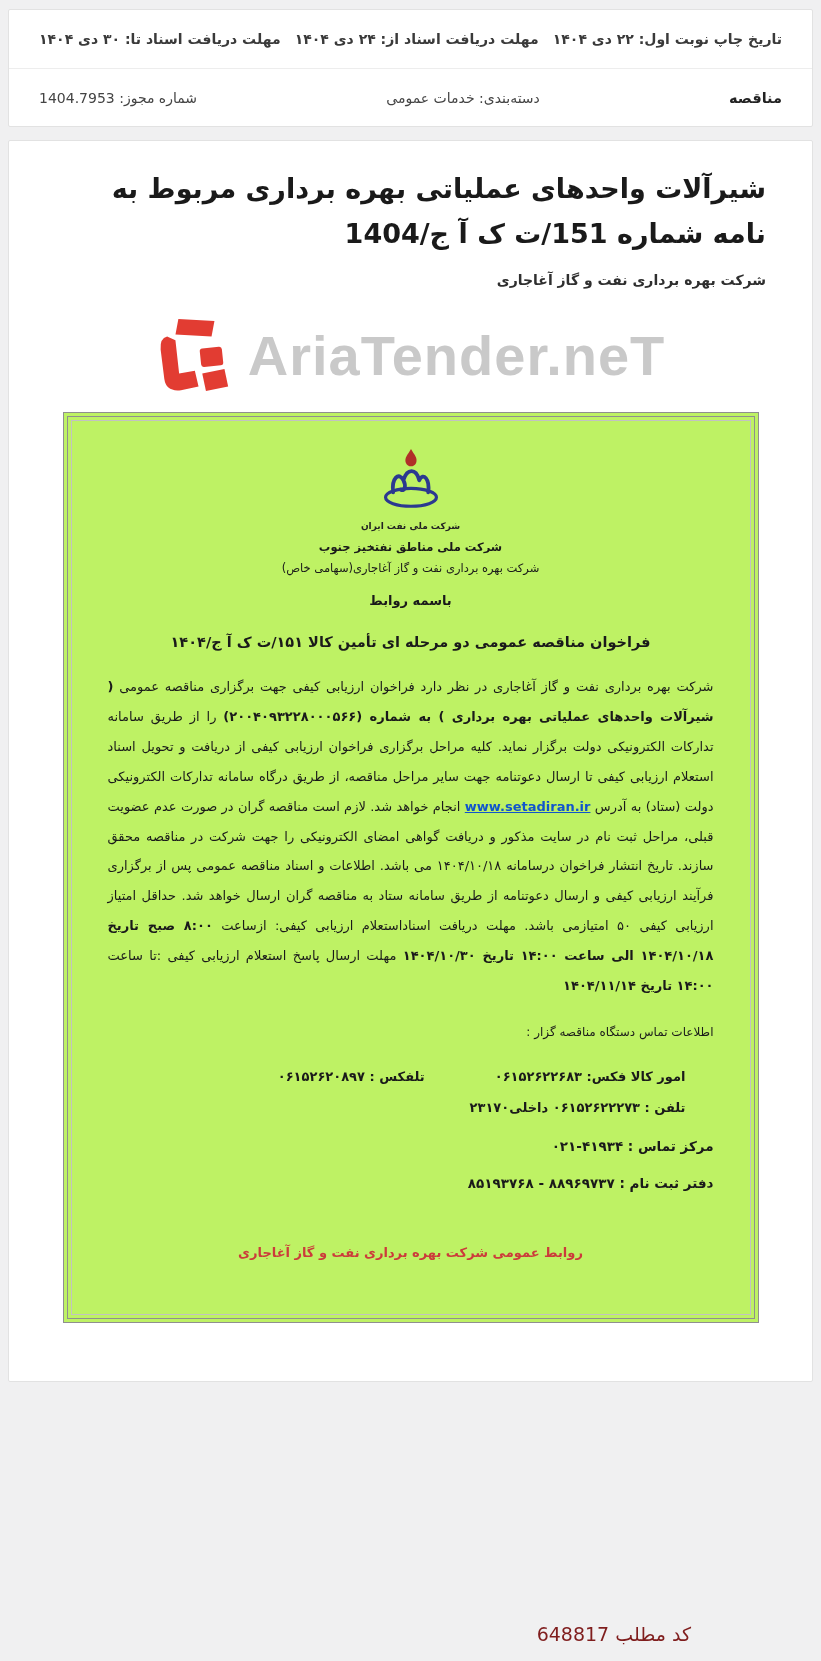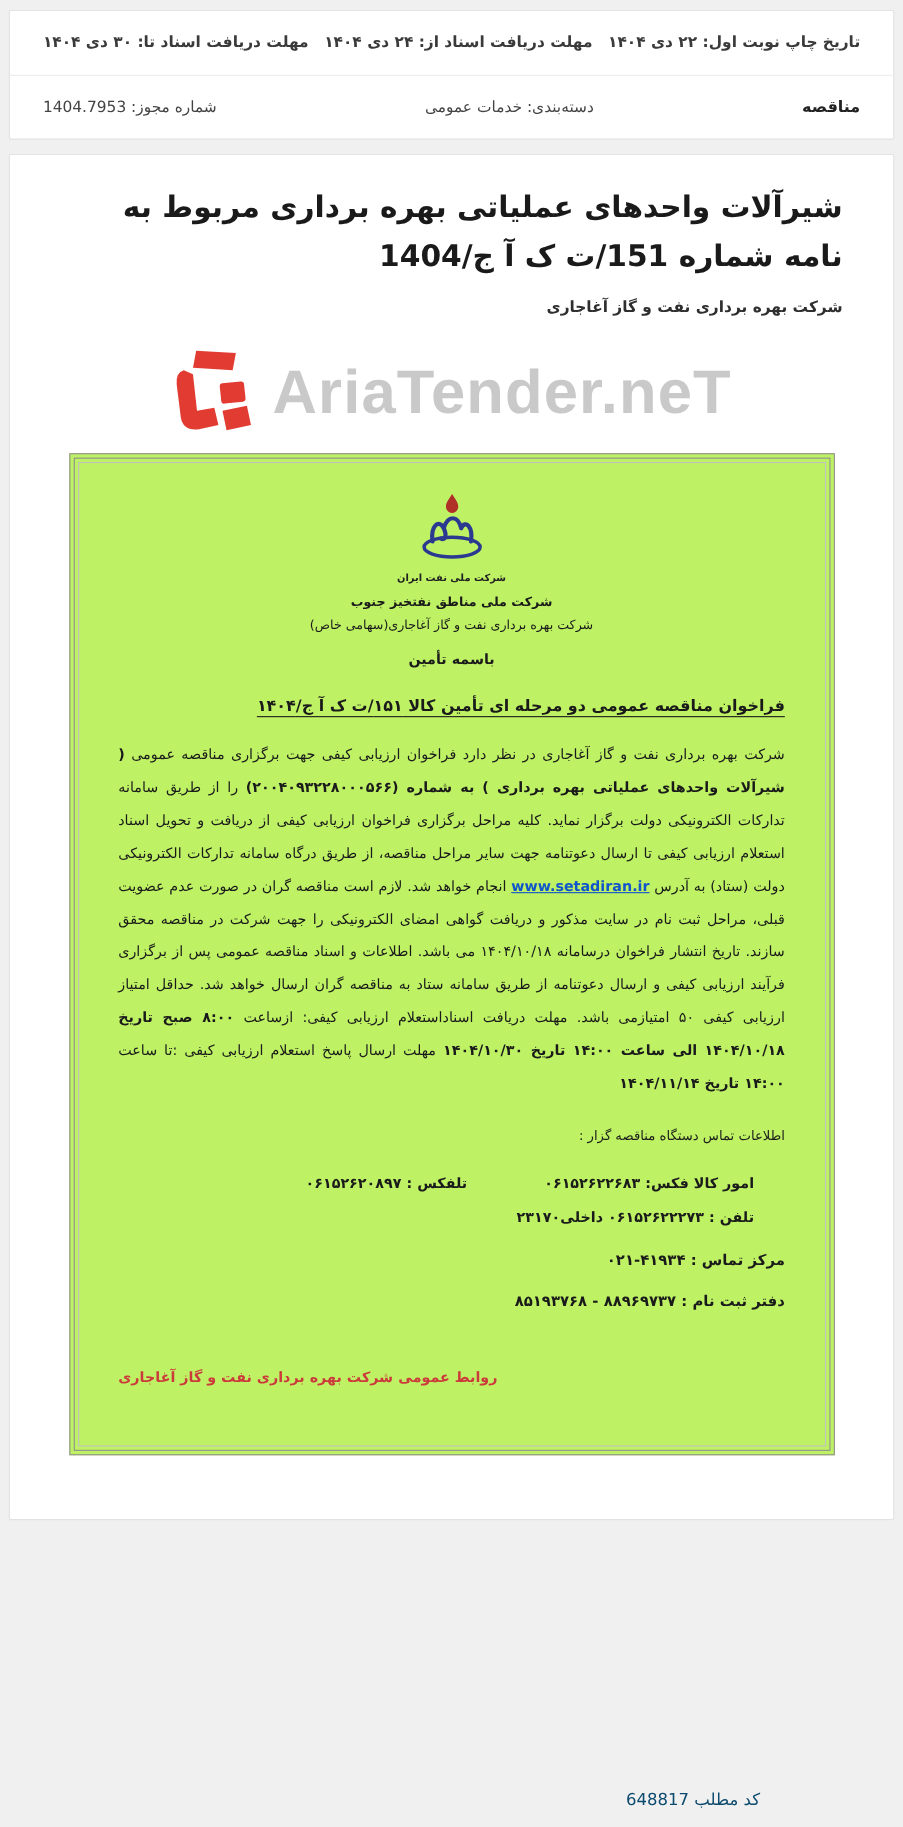--- a/index.html
+++ b/index.html
@@ -32,39 +32,39 @@
   .doc-frame-inner { border:1px solid #8f8f8f; padding:3px; height:100%; }
   .doc-paper { border:1px solid #c2c2c2; padding:28px 36px 54px; color:#1a1a1a; }
 
   .doc-head { text-align:center; }
   .nioc-logo { display:block; margin:0 auto; }
   .org-small { font-size:9px; color:#222; margin-top:2px; font-weight:bold; }
   .org-line1 { font-size:11.5px; font-weight:bold; margin-top:9px; }
   .org-line2 { font-size:11.5px; margin-top:7px; }
   .basmala { font-size:13px; font-weight:bold; margin-top:18px; }
 
-  .doc-title { text-align:right; font-weight:bold; font-size:14.5px; margin-top:26px; text-decoration:underline; text-underline-offset:5px; }
+  .doc-title { text-align:center; font-weight:bold; font-size:14.5px; margin-top:26px; text-underline-offset:5px; }
 
   .doc-body { font-size:13px; line-height:2.3; text-align:justify; margin-top:22px; }
   .doc-body b { font-weight:bold; }
   .doc-link { color:#1155cc; font-weight:bold; text-decoration:underline; direction:ltr; unicode-bidi:embed; cursor:pointer; }
 
   .contact-heading { font-size:12px; margin-top:18px; line-height:2.2; }
 
   .address-block { font-size:13px; font-weight:bold; line-height:2.4; margin-top:16px; }
   .addr-line2 { display:flex; gap:70px; padding-right:28px; }
   .addr-line3 { padding-right:28px; }
 
   .setad-heading { font-weight:bold; margin-top:26px; font-size:13.5px; line-height:2.2; }
   .call-center, .registration { font-weight:bold; margin-top:8px; font-size:13.5px; line-height:2.2; }
 
-  .pr-line { color:#cc3b3b; font-weight:bold; text-align:left; margin-top:46px; font-size:13px; }
+  .pr-line { color:#cc3b3b; font-weight:bold; text-align:center; margin-top:46px; font-size:13px; }
 
   
-  .page-footer { margin-top:auto; padding:18px 130px 16px 0; font-size:15px; color:#0c4a6e; text-align:right; }
+  .page-footer { margin-top:auto; padding:18px 130px 16px 0; font-size:19px; color:#7f1d1d; text-align:right; }
 </style>
 </head>
 <body>
 
 <div class="page">
 
   <header class="meta-card">
     <div class="meta-row meta-row--dates">
       <span>تاریخ چاپ نوبت اول: ۲۲ دی ۱۴۰۴</span>
       <span>مهلت دریافت اسناد از: ۲۴ دی ۱۴۰۴</span>
@@ -100,21 +100,21 @@
 
           <div class="doc-head">
             <svg class="nioc-logo" width="64" height="70" viewBox="0 0 100 110" aria-hidden="true">
               <path d="M50 0 C45 9 39 14 42 22 C45 29 55 29 58 22 C61 14 55 9 50 0 Z" fill="#b03028"></path>
               <path d="M22 68 C19 46 31 35 38 49 C43 59 40 67 34 64 M38 49 C44 30 58 30 63 49 M63 49 C69 36 80 47 77 68" fill="none" stroke="#2b3990" stroke-width="6" stroke-linecap="round"></path>
               <ellipse cx="50" cy="76" rx="40" ry="14" fill="none" stroke="#2b3990" stroke-width="5"></ellipse>
             </svg>
             <div class="org-small">شرکت ملی نفت ایران</div>
             <div class="org-line1">شرکت ملی مناطق نفتخیز جنوب</div>
             <div class="org-line2">شرکت بهره برداری نفت و گاز آغاجاری(سهامی خاص)</div>
-            <div class="basmala">باسمه تأمین</div>
+            <div class="basmala">باسمه روابط</div>
           </div>
 
           <div class="doc-title">فراخوان مناقصه عمومی دو مرحله ای تأمین کالا ۱۵۱/ت ک آ ج/۱۴۰۴</div>
 
           <p class="doc-body">
             <span>شرکت بهره برداری نفت و گاز آغاجاری در نظر دارد فراخوان ارزیابی کیفی جهت برگزاری مناقصه عمومی</span>
             <b>( شیرآلات واحدهای عملیاتی بهره برداری ) به شماره (۲۰۰۴۰۹۳۲۲۸۰۰۰۵۶۶)</b>
             <span>را از طریق سامانه تدارکات الکترونیکی دولت برگزار نماید. کلیه مراحل برگزاری فراخوان ارزیابی کیفی از دریافت و تحویل اسناد استعلام ارزیابی کیفی تا ارسال دعوتنامه جهت سایر مراحل مناقصه، از طریق درگاه سامانه تدارکات الکترونیکی دولت (ستاد) به آدرس</span>
             <a class="doc-link">www.setadiran.ir</a>
             <span>انجام خواهد شد. لازم است مناقصه گران در صورت عدم عضویت قبلی، مراحل ثبت نام در سایت مذکور و دریافت گواهی امضای الکترونیکی را جهت شرکت در مناقصه محقق سازند. تاریخ انتشار فراخوان درسامانه ۱۴۰۴/۱۰/۱۸ می باشد. اطلاعات و اسناد مناقصه عمومی پس از برگزاری فرآیند ارزیابی کیفی و ارسال دعوتنامه از طریق سامانه ستاد به مناقصه گران ارسال خواهد شد. حداقل امتیاز ارزیابی کیفی ۵۰ امتیازمی باشد. مهلت دریافت اسناداستعلام ارزیابی کیفی: ازساعت</span>

